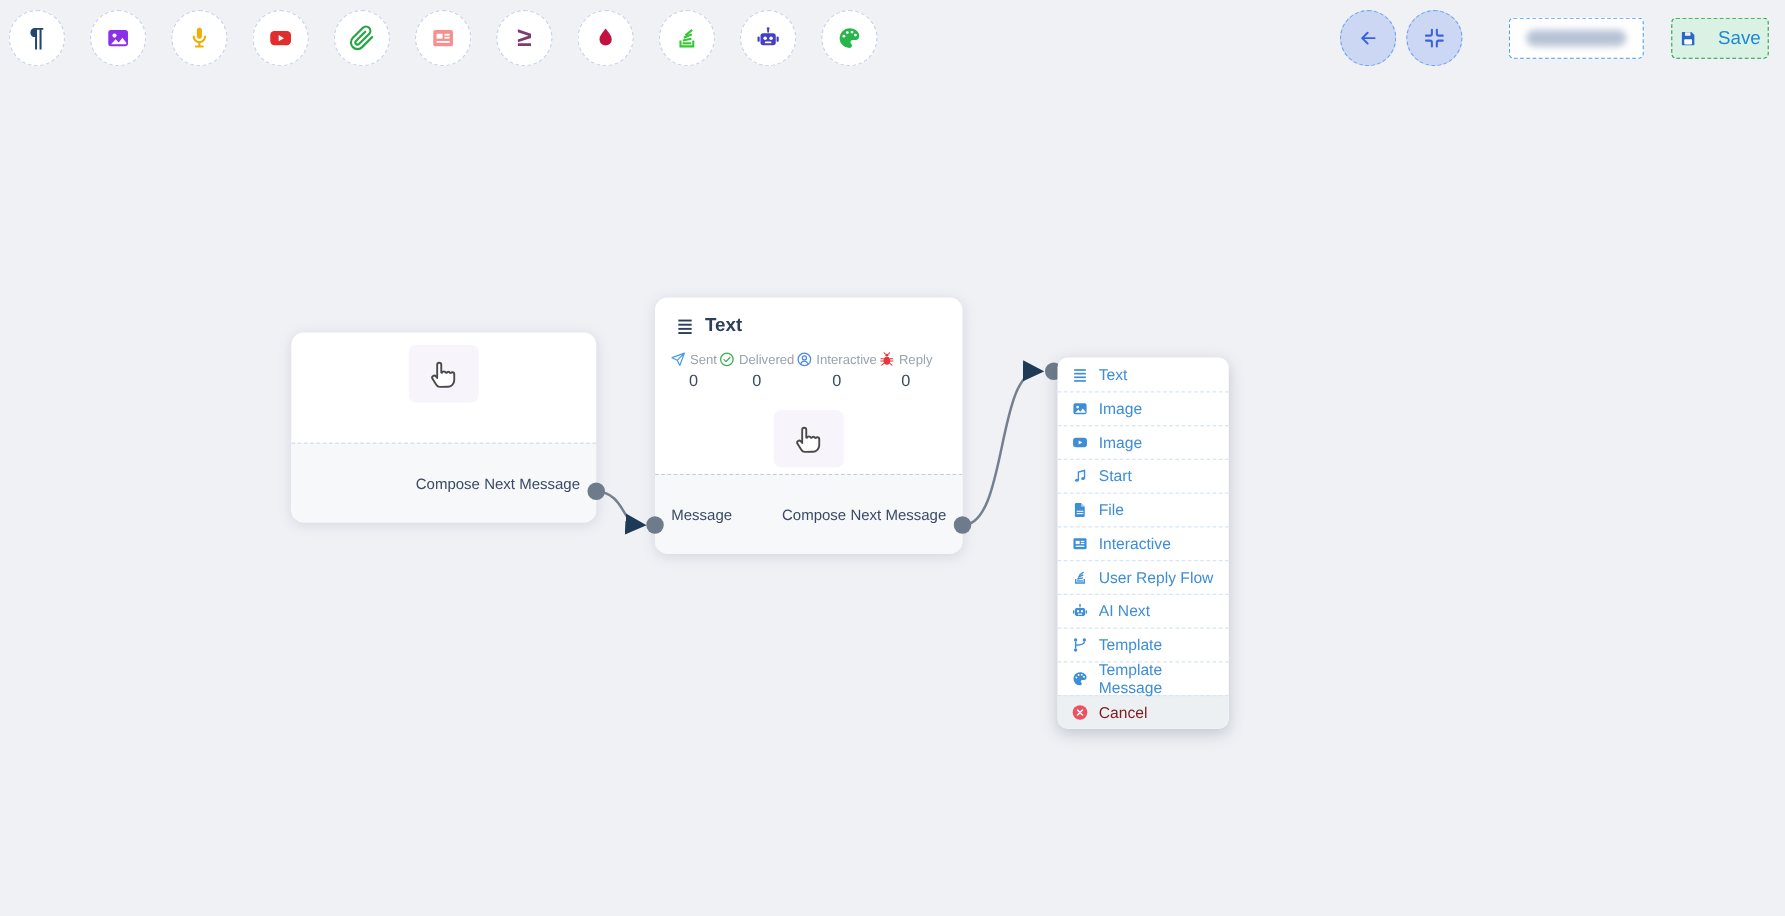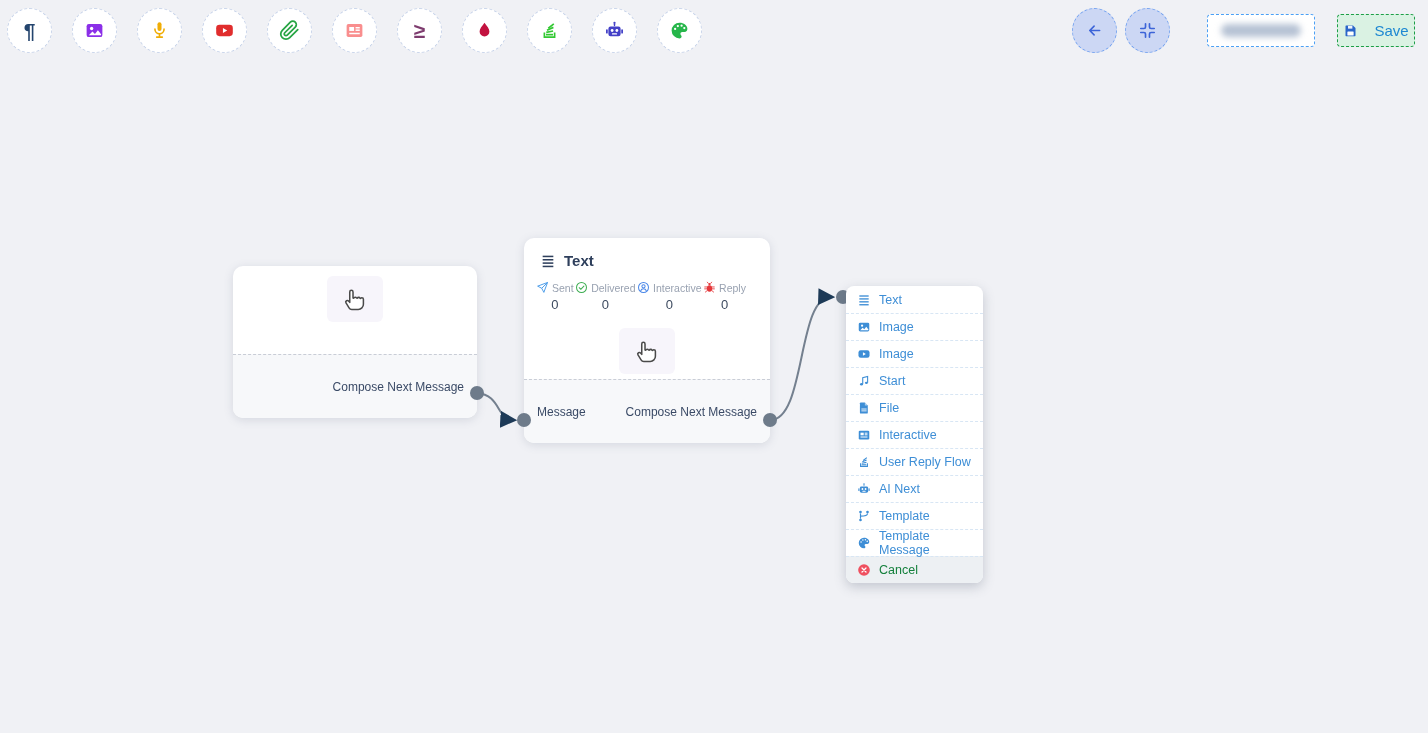--- a/index.html
+++ b/index.html
@@ -90,21 +90,21 @@
     position:absolute; left:846px; top:286px; width:137px;
     background:#fff; border-radius:8px; overflow:hidden;
     box-shadow:0 4px 12px rgba(80,90,110,.28); z-index:3;
   }
   .menu-item {
     height:27px; display:flex; align-items:center; gap:8px; padding-left:11px;
     font-size:12.5px; color:#3e8ed6; cursor:pointer;
   }
   .menu-item + .menu-item { border-top:1px dashed #d8e6f4; }
   .menu-item svg { width:14px; height:14px; flex:0 0 auto; }
-  .menu-item.cancel { background:#edf0f3; color:#15803d; }
+  .menu-item.cancel { background:#edf0f3; color:#7f1d1d; }
   .menu-item.cancel svg { color:#ef5060; }
 </style>
 </head>
 <body>
 
 <svg width="0" height="0" style="position:absolute" aria-hidden="true">
   <defs>
     <symbol id="i-image" viewBox="0 0 24 24">
         <rect x="3" y="4.5" width="18" height="15" rx="2.5" fill="currentColor"></rect>
         <circle cx="8.7" cy="9.7" r="1.9" fill="#fff"></circle>

